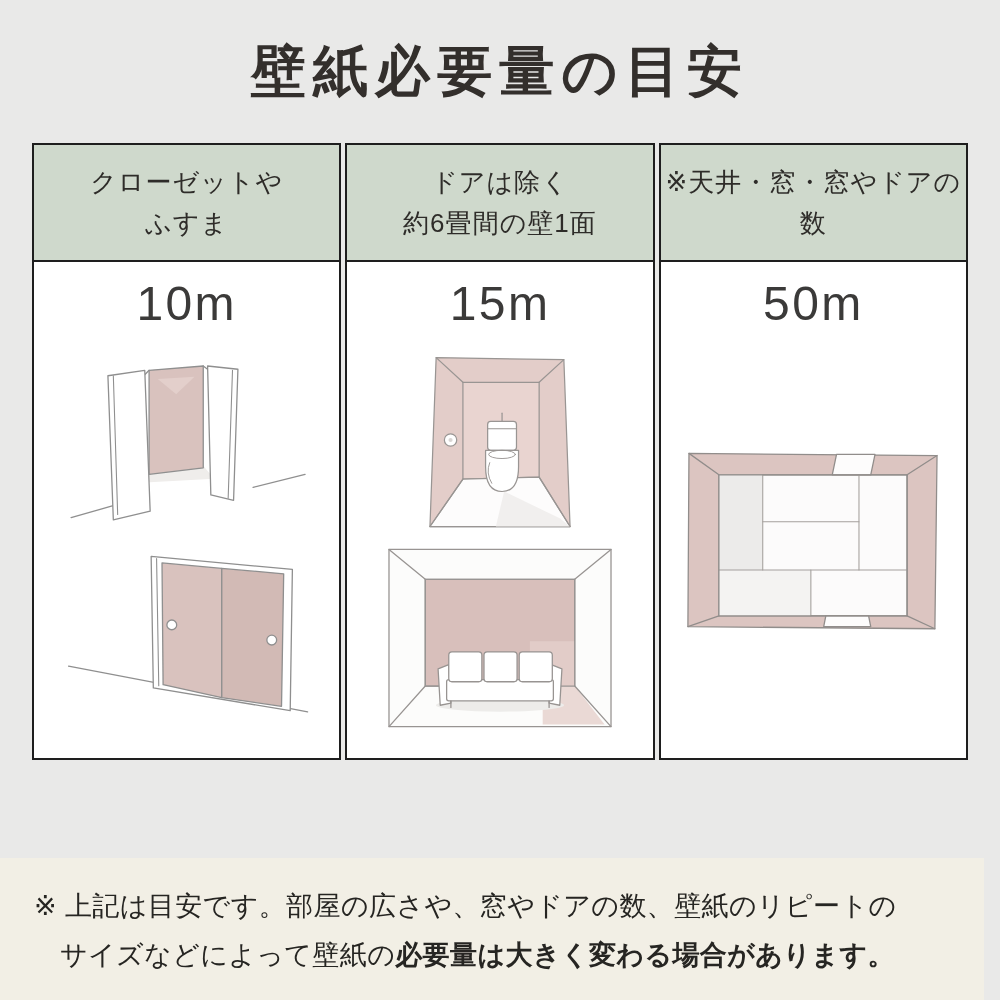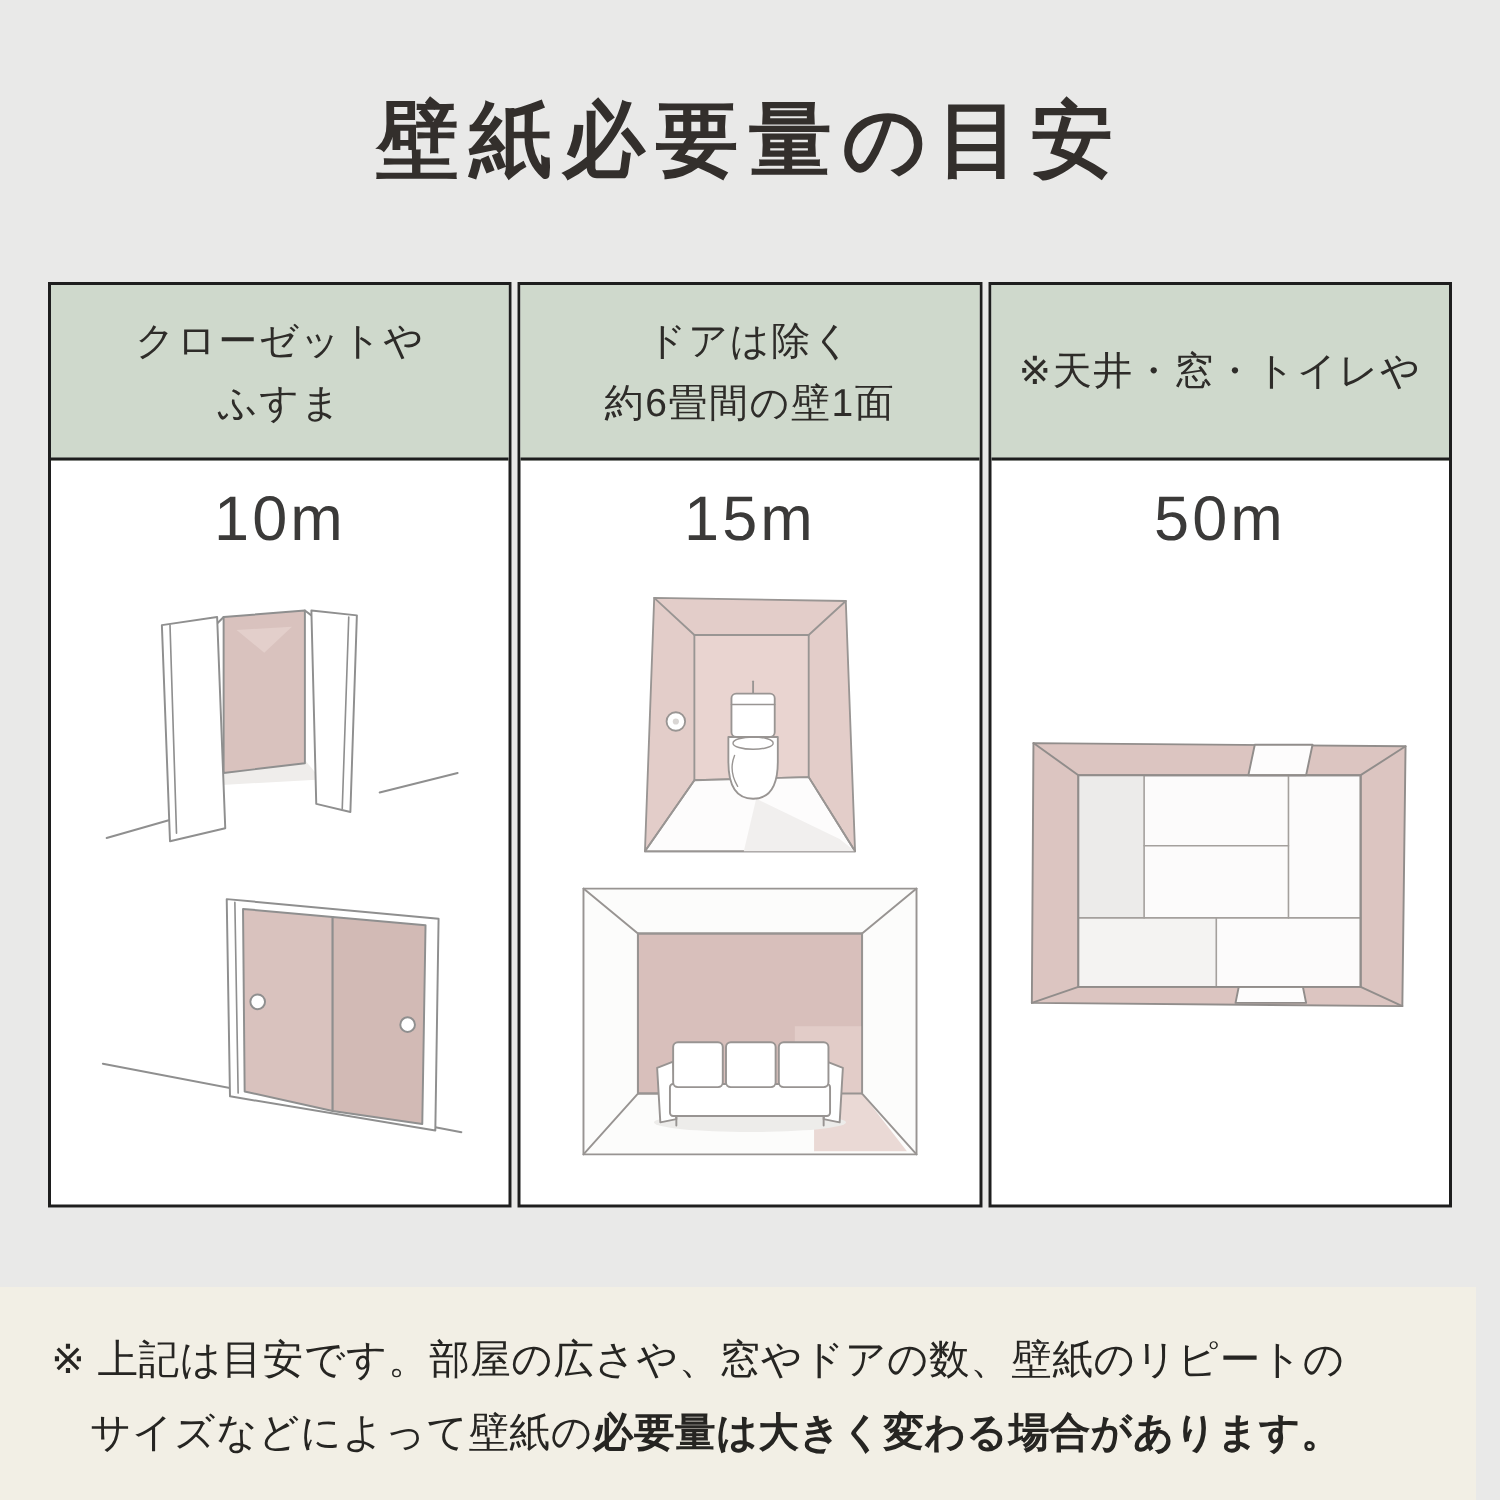--- a/index.html
+++ b/index.html
@@ -5,21 +5,21 @@
   * { margin: 0; padding: 0; box-sizing: border-box; }
   html,body { width:1000px; height:1000px; }
   body {
     font-family: "Liberation Sans", "DejaVu Sans", sans-serif;
     background: #e9e9e8;
     position: relative;
     overflow: hidden;
     color: #312e2b;
   }
   .title-area {
-    height: 188px;
+    height: 143px;
     display: flex;
     align-items: center;
     justify-content: center;
   }
   .page-title {
     font-size: 55px;
     font-weight: 700;
     letter-spacing: 0.13em;
     color: #332f2c;
   }
@@ -52,21 +52,21 @@
     color: #2e2c29;
   }
   .card-body {
     flex: 1;
     display: flex;
     flex-direction: column;
     align-items: center;
     padding: 18px 0 14px 0;
   }
   .amount {
-    font-size: 42px;
+    font-size: 48px;
     font-weight: 400;
     letter-spacing: 0.05em;
     color: #3b3a39;
     line-height: 1;
     margin-bottom: 8px;
   }
   .illus-stack {
     flex: 1;
     width: 100%;
     display: flex;
@@ -185,21 +185,21 @@
             <rect x="128" y="102" width="31" height="28" rx="3" fill="#ffffff"></rect>
             <path d="M64,148 L64,154 M156,148 L156,154" fill="none"></path>
           </g>
         </svg>
       </div>
     </div>
   </div>
 
   <div class="card">
     <div class="card-header">
-      <span>※天井・窓・トイレや</span>
+      <span>※天井・窓・窓やドアの数</span>
     </div>
     <div class="card-body">
       <div class="amount">50m</div>
       <div class="illus-stack single">
 
         <svg width="278" height="224" viewBox="0 0 260 190">
           <g stroke="#918d8b" stroke-width="1.2" stroke-linejoin="round" stroke-linecap="round">
             <polygon points="14,14 246,16 244,178 13,176" fill="#dcc5c1"></polygon>
             <polygon points="42,34 218,34 218,166 42,166" fill="#fcfbfb"></polygon>
             <path d="M14,14 L42,34 M246,16 L218,34 M244,178 L218,166 M13,176 L42,166" fill="none"></path>

